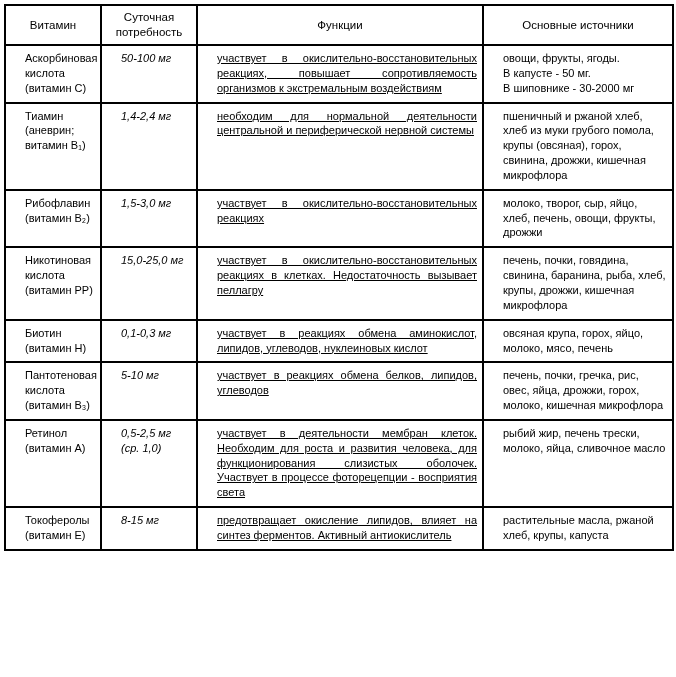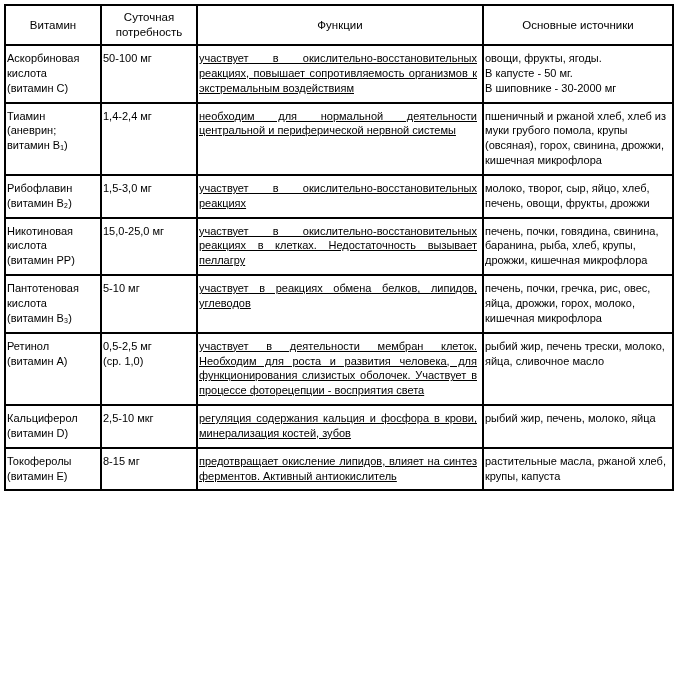--- a/index.html
+++ b/index.html
@@ -36,29 +36,30 @@
     font-weight: normal;
     text-align: center;
     vertical-align: middle;
     height: 40px;
     padding: 3px 4px;
     line-height: 1.3;
   }
   td {
     font-size: 11px;
     vertical-align: top;
-    padding: 5px 5px 6px 1px;
+    padding: 5px 5px 6px 19px;
     line-height: 1.35;
   }
   td.col-vitamin {
     white-space: pre-line;
     padding-right: 2px;
   }
   td.col-daily {
     white-space: pre-line;
+    font-style: italic;
   }
   td.col-functions {
     text-align: justify;
     text-decoration: underline;
   }
   td.col-sources {
     white-space: pre-line;
     text-align: left;
   }
 </style>
@@ -109,43 +110,43 @@
         </tr>
         <tr>
           <td class="col-vitamin">Никотиновая
 кислота
 (витамин РР)</td>
           <td class="col-daily">15,0-25,0 мг</td>
           <td class="col-functions">участвует в окислительно-восстановительных реакциях в клетках. Недостаточность вызывает пеллагру</td>
           <td class="col-sources">печень, почки, говядина, свинина, баранина, рыба, хлеб, крупы, дрожжи, кишечная микрофлора</td>
         </tr>
         <tr>
+          <td class="col-vitamin">Биотин
+(витамин Н)</td>
+          <td class="col-daily">0,1-0,3 мг</td>
+          <td class="col-functions">участвует в реакциях обмена аминокислот, липидов, углеводов, нуклеиновых кислот</td>
+          <td class="col-sources">овсяная крупа, горох, яйцо, молоко, мясо, печень</td>
+        </tr>
+        <tr>
           <td class="col-vitamin">Пантотеновая
 кислота
 (витамин В₃)</td>
           <td class="col-daily">5-10 мг</td>
           <td class="col-functions">участвует в реакциях обмена белков, липидов, углеводов</td>
           <td class="col-sources">печень, почки, гречка, рис, овес, яйца, дрожжи, горох, молоко, кишечная микрофлора</td>
         </tr>
         <tr>
           <td class="col-vitamin">Ретинол
 (витамин А)</td>
           <td class="col-daily">0,5-2,5 мг
 (ср. 1,0)</td>
           <td class="col-functions">участвует в деятельности мембран клеток. Необходим для роста и развития человека, для функционирования слизистых оболочек. Участвует в процессе фоторецепции - восприятия света</td>
           <td class="col-sources">рыбий жир, печень трески, молоко, яйца, сливочное масло</td>
         </tr>
         <tr>
-          <td class="col-vitamin">Кальциферол
-(витамин D)</td>
-          <td class="col-daily">2,5-10 мкг</td>
-          <td class="col-functions">регуляция содержания кальция и фосфора в крови, минерализация костей, зубов</td>
-          <td class="col-sources">рыбий жир, печень, молоко, яйца</td>
-        </tr>
-        <tr>
           <td class="col-vitamin">Токоферолы
 (витамин Е)</td>
           <td class="col-daily">8-15 мг</td>
           <td class="col-functions">предотвращает окисление липидов, влияет на синтез ферментов. Активный антиокислитель</td>
           <td class="col-sources">растительные масла, ржаной хлеб, крупы, капуста</td>
         </tr>
       </tbody>
   </table>
 </div>
 

